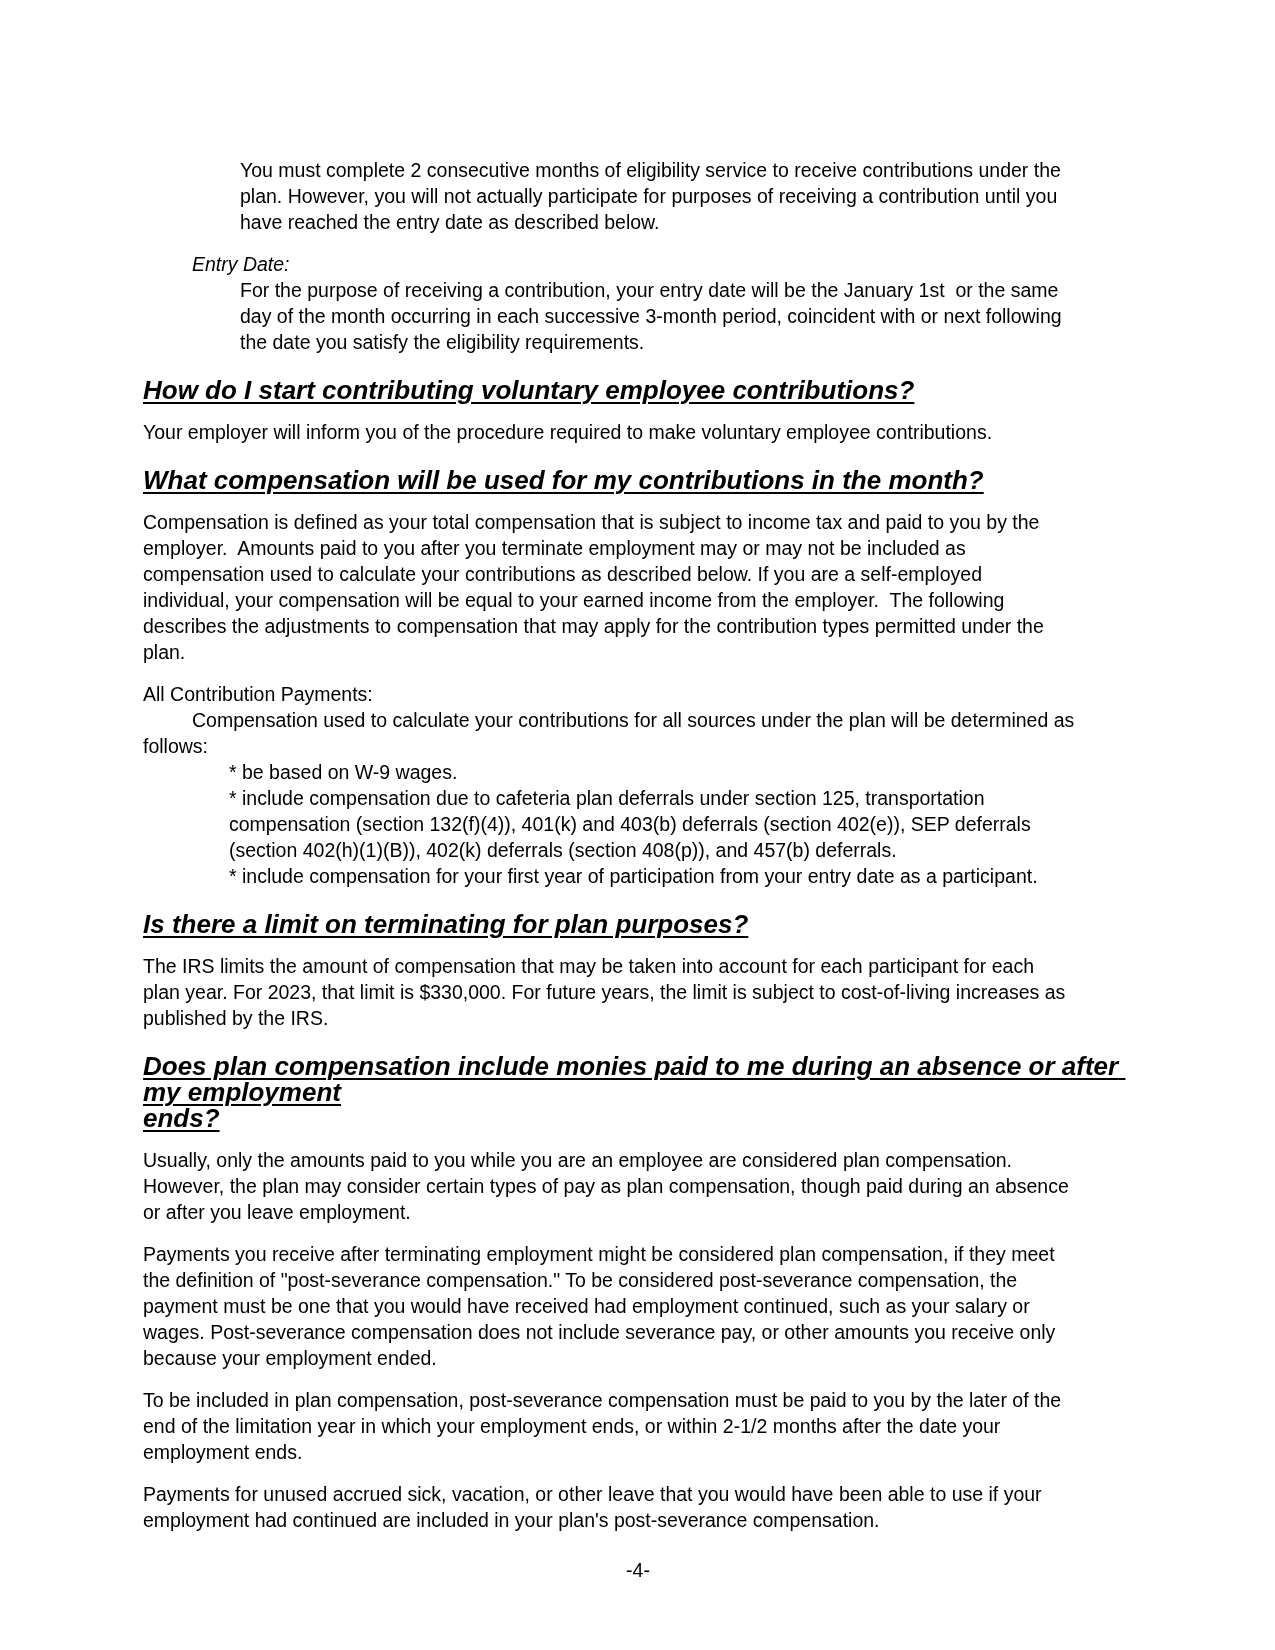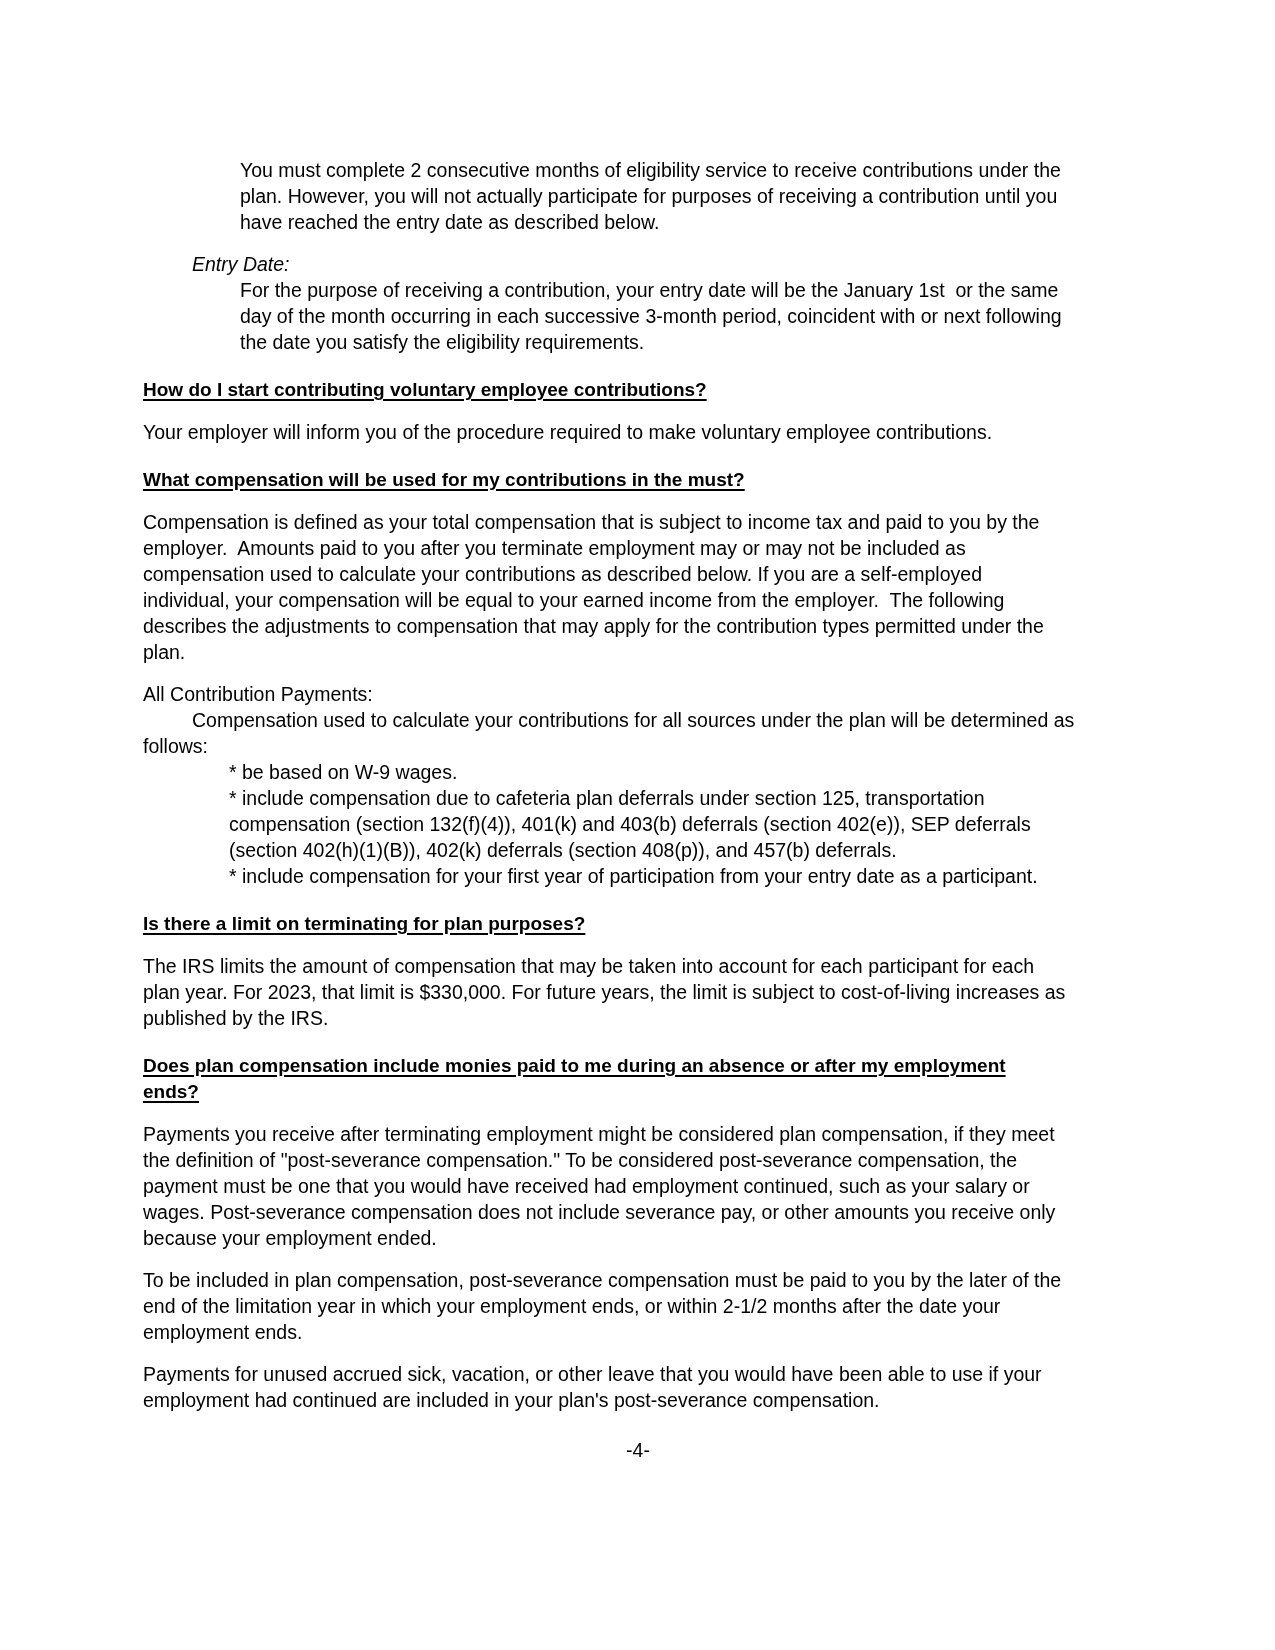--- a/index.html
+++ b/index.html
@@ -27,23 +27,24 @@
   .label { margin-bottom: 0; }
   .ind1 { margin-left: 49px; font-style: italic; }
   .ind2 { margin-left: 97px; }
   .firstline { text-indent: 49px; margin-bottom: 0; }
   .bullets { margin: 0 0 16px 0; }
   .bullet {
     margin: 0 0 0 86px;
     white-space: pre-wrap;
   }
   .q {
-    font-size: 19px;
+    font-size: 26px;
     line-height: 26px;
     font-weight: bold;
+    font-style: italic;
     text-decoration: underline;
     text-decoration-thickness: 2px;
     text-underline-offset: 3px;
     margin: 22px 0 16px 0;
     white-space: pre-wrap;
   }
   .page-number {
     margin: 24px 0 0 0;
     text-align: center;
     white-space: pre-wrap;
@@ -60,21 +61,21 @@
 have reached the entry date as described below.</p>
 
     <p class="p ind1 label">Entry Date:</p>
     <p class="p ind2">For the purpose of receiving a contribution, your entry date will be the January 1st  or the same
 day of the month occurring in each successive 3-month period, coincident with or next following
 the date you satisfy the eligibility requirements.</p>
 
     <h2 class="q">How do I start contributing voluntary employee contributions?</h2>
     <p class="p">Your employer will inform you of the procedure required to make voluntary employee contributions.</p>
 
-    <h2 class="q">What compensation will be used for my contributions in the must?</h2>
+    <h2 class="q">What compensation will be used for my contributions in the month?</h2>
     <p class="p">Compensation is defined as your total compensation that is subject to income tax and paid to you by the
 employer.  Amounts paid to you after you terminate employment may or may not be included as
 compensation used to calculate your contributions as described below. If you are a self-employed
 individual, your compensation will be equal to your earned income from the employer.  The following
 describes the adjustments to compensation that may apply for the contribution types permitted under the
 plan.</p>
 
     <p class="p label">All Contribution Payments:</p>
     <p class="p firstline">Compensation used to calculate your contributions for all sources under the plan will be determined as
 follows:</p>
@@ -86,20 +87,23 @@
       <p class="bullet">* include compensation for your first year of participation from your entry date as a participant.</p>
     </div>
 
     <h2 class="q">Is there a limit on terminating for plan purposes?</h2>
     <p class="p">The IRS limits the amount of compensation that may be taken into account for each participant for each
 plan year. For 2023, that limit is $330,000. For future years, the limit is subject to cost-of-living increases as
 published by the IRS.</p>
 
     <h2 class="q">Does plan compensation include monies paid to me during an absence or after my employment
 ends?</h2>
+    <p class="p">Usually, only the amounts paid to you while you are an employee are considered plan compensation.
+However, the plan may consider certain types of pay as plan compensation, though paid during an absence
+or after you leave employment.</p>
     <p class="p">Payments you receive after terminating employment might be considered plan compensation, if they meet
 the definition of "post-severance compensation." To be considered post-severance compensation, the
 payment must be one that you would have received had employment continued, such as your salary or
 wages. Post-severance compensation does not include severance pay, or other amounts you receive only
 because your employment ended.</p>
     <p class="p">To be included in plan compensation, post-severance compensation must be paid to you by the later of the
 end of the limitation year in which your employment ends, or within 2-1/2 months after the date your
 employment ends.</p>
     <p class="p">Payments for unused accrued sick, vacation, or other leave that you would have been able to use if your
 employment had continued are included in your plan's post-severance compensation.</p>

